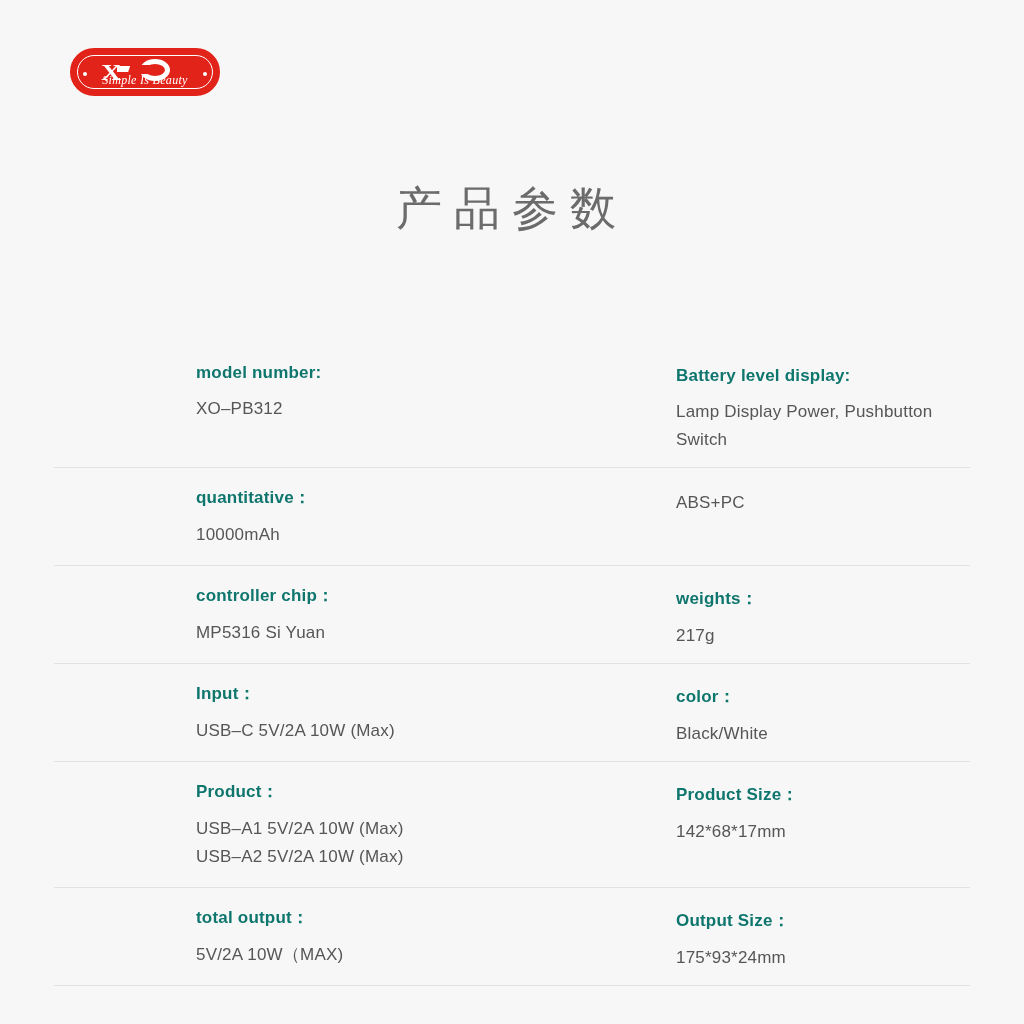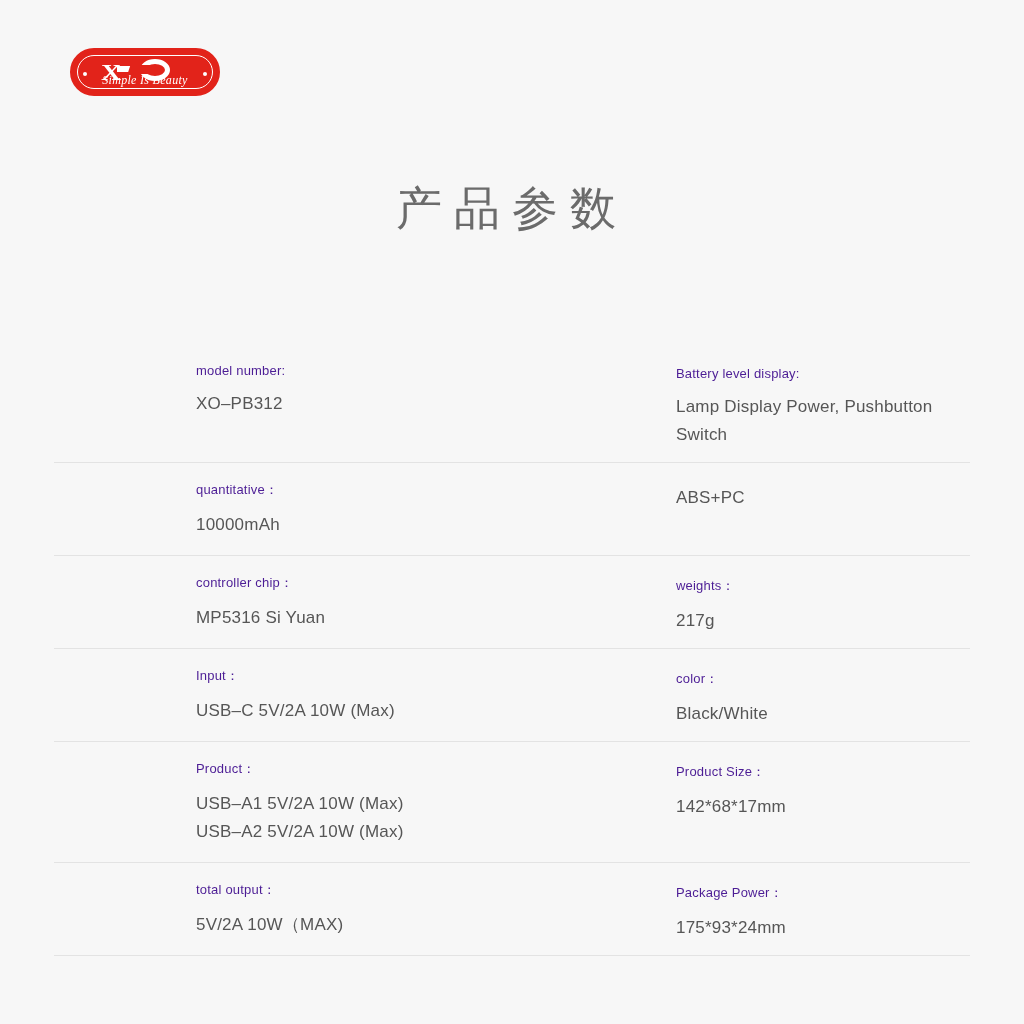--- a/index.html
+++ b/index.html
@@ -145,23 +145,23 @@
     width: 461px;
     padding-left: 143px;
   }
   .spec-cell.right .spec-label,
   .spec-cell.right .spec-value {
     position: relative;
     top: 3px;
     margin-left: 24px;
   }
   .spec-label {
-    color: #4c1d95;
-    font-size: 13px;
-    font-weight: normal;
+    color: #0f766e;
+    font-size: 17px;
+    font-weight: bold;
     margin-bottom: 12px;
     letter-spacing: 0.2px;
     white-space: nowrap;
   }
   .spec-value {
     color: #565656;
     font-size: 17px;
     letter-spacing: 0.2px;
     line-height: 1.65;
     white-space: pre-line;
@@ -241,18 +241,18 @@
       <div class="spec-value">142*68*17mm</div>
     </div>
   </div>
 
   <div class="spec-row">
     <div class="spec-cell left">
       <div class="spec-label">total output：</div>
       <div class="spec-value">5V/2A 10W（MAX)</div>
     </div>
     <div class="spec-cell right">
-      <div class="spec-label">Package Power：</div>
+      <div class="spec-label">Output Size：</div>
       <div class="spec-value">175*93*24mm</div>
     </div>
   </div>
 
 </div>
 
 </body></html>

